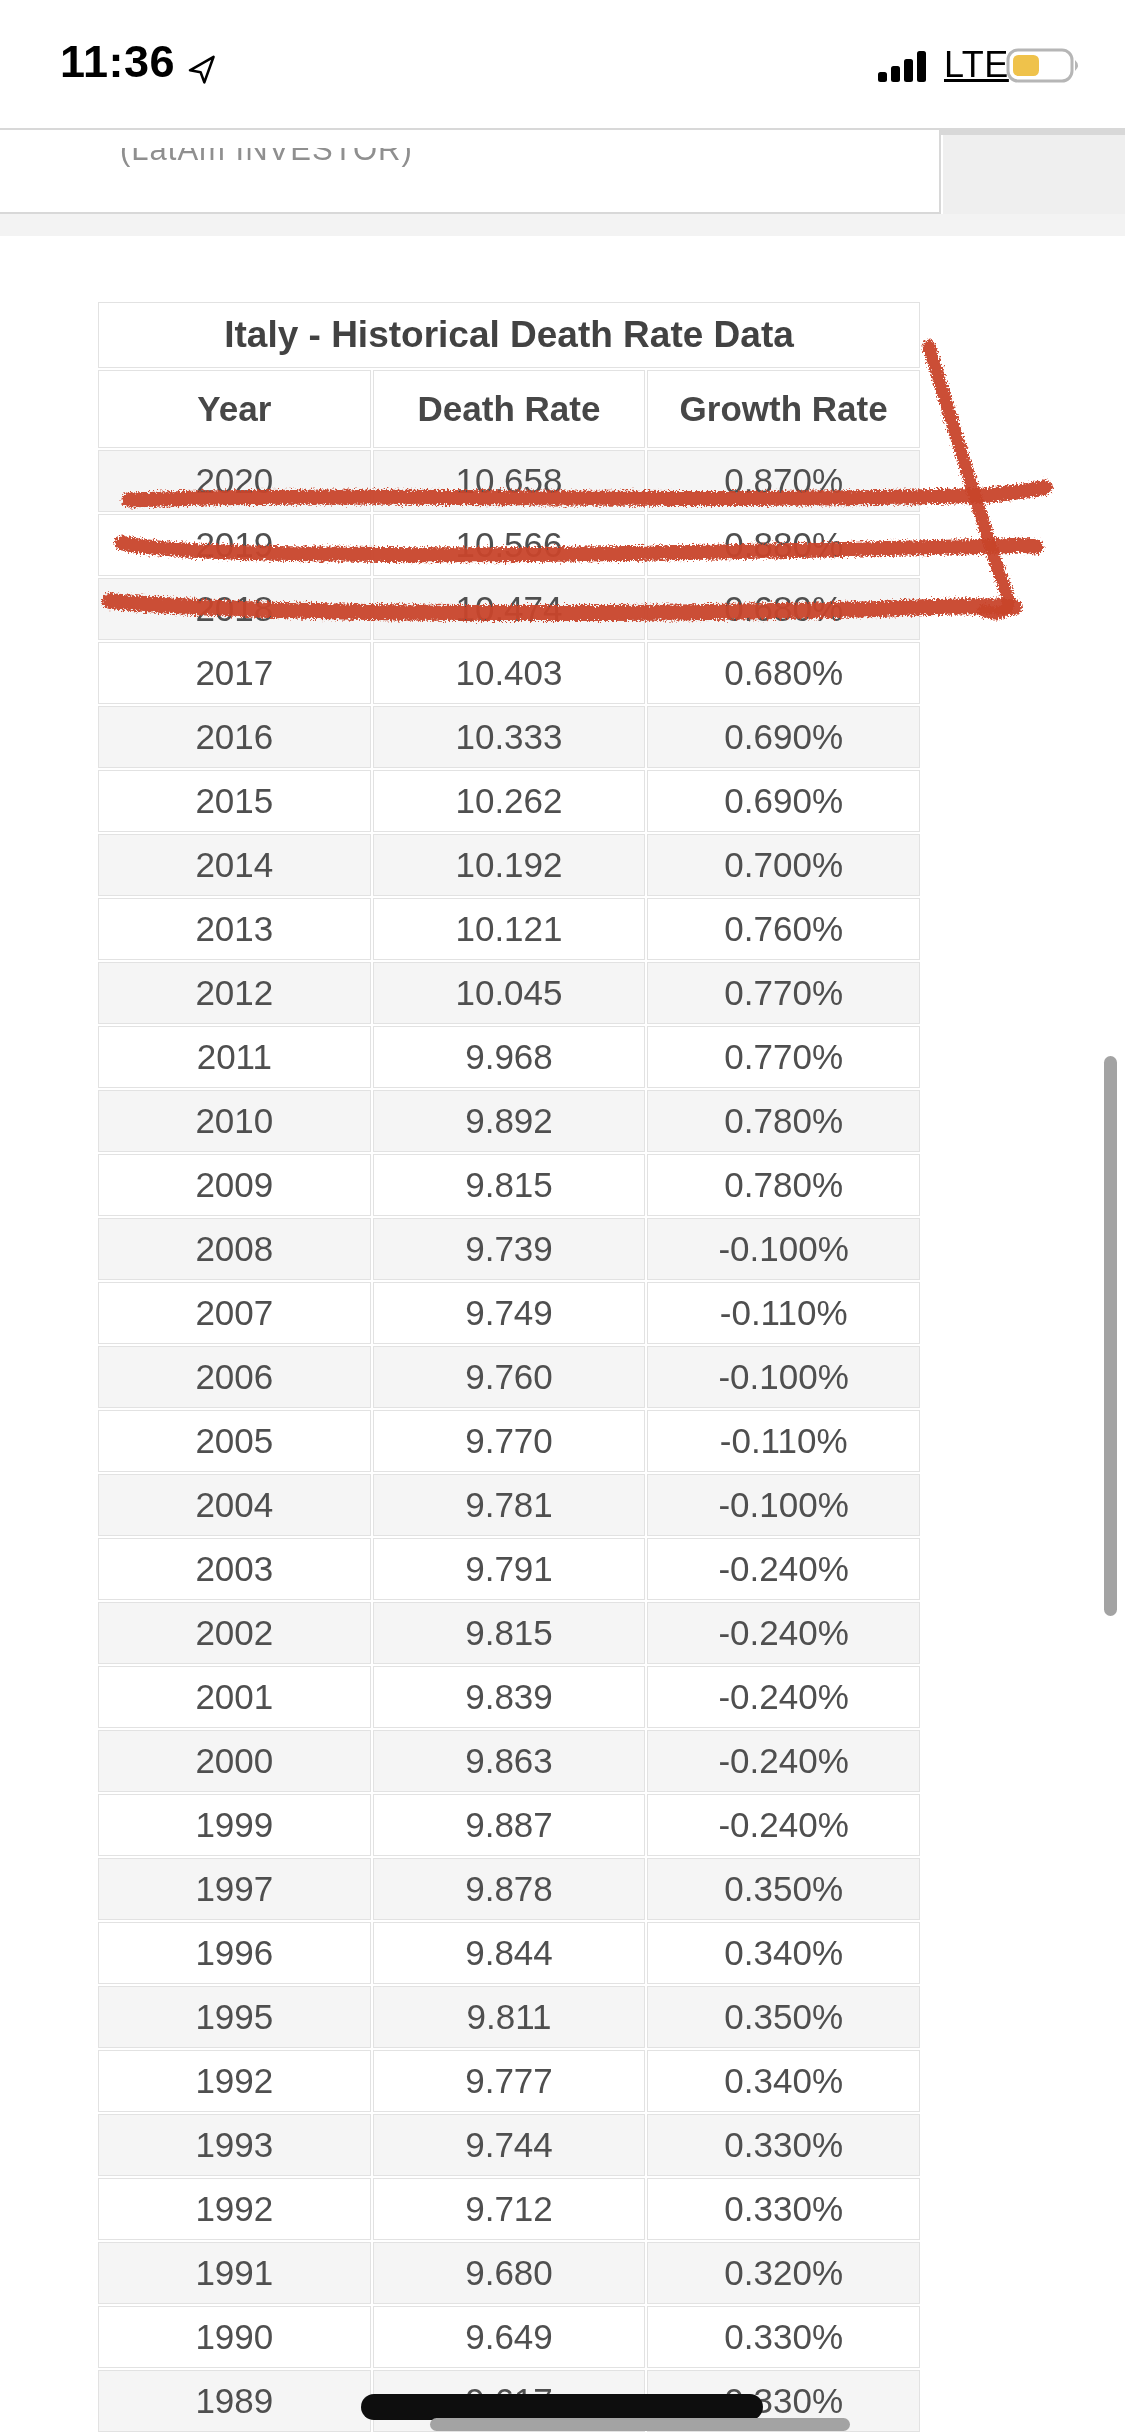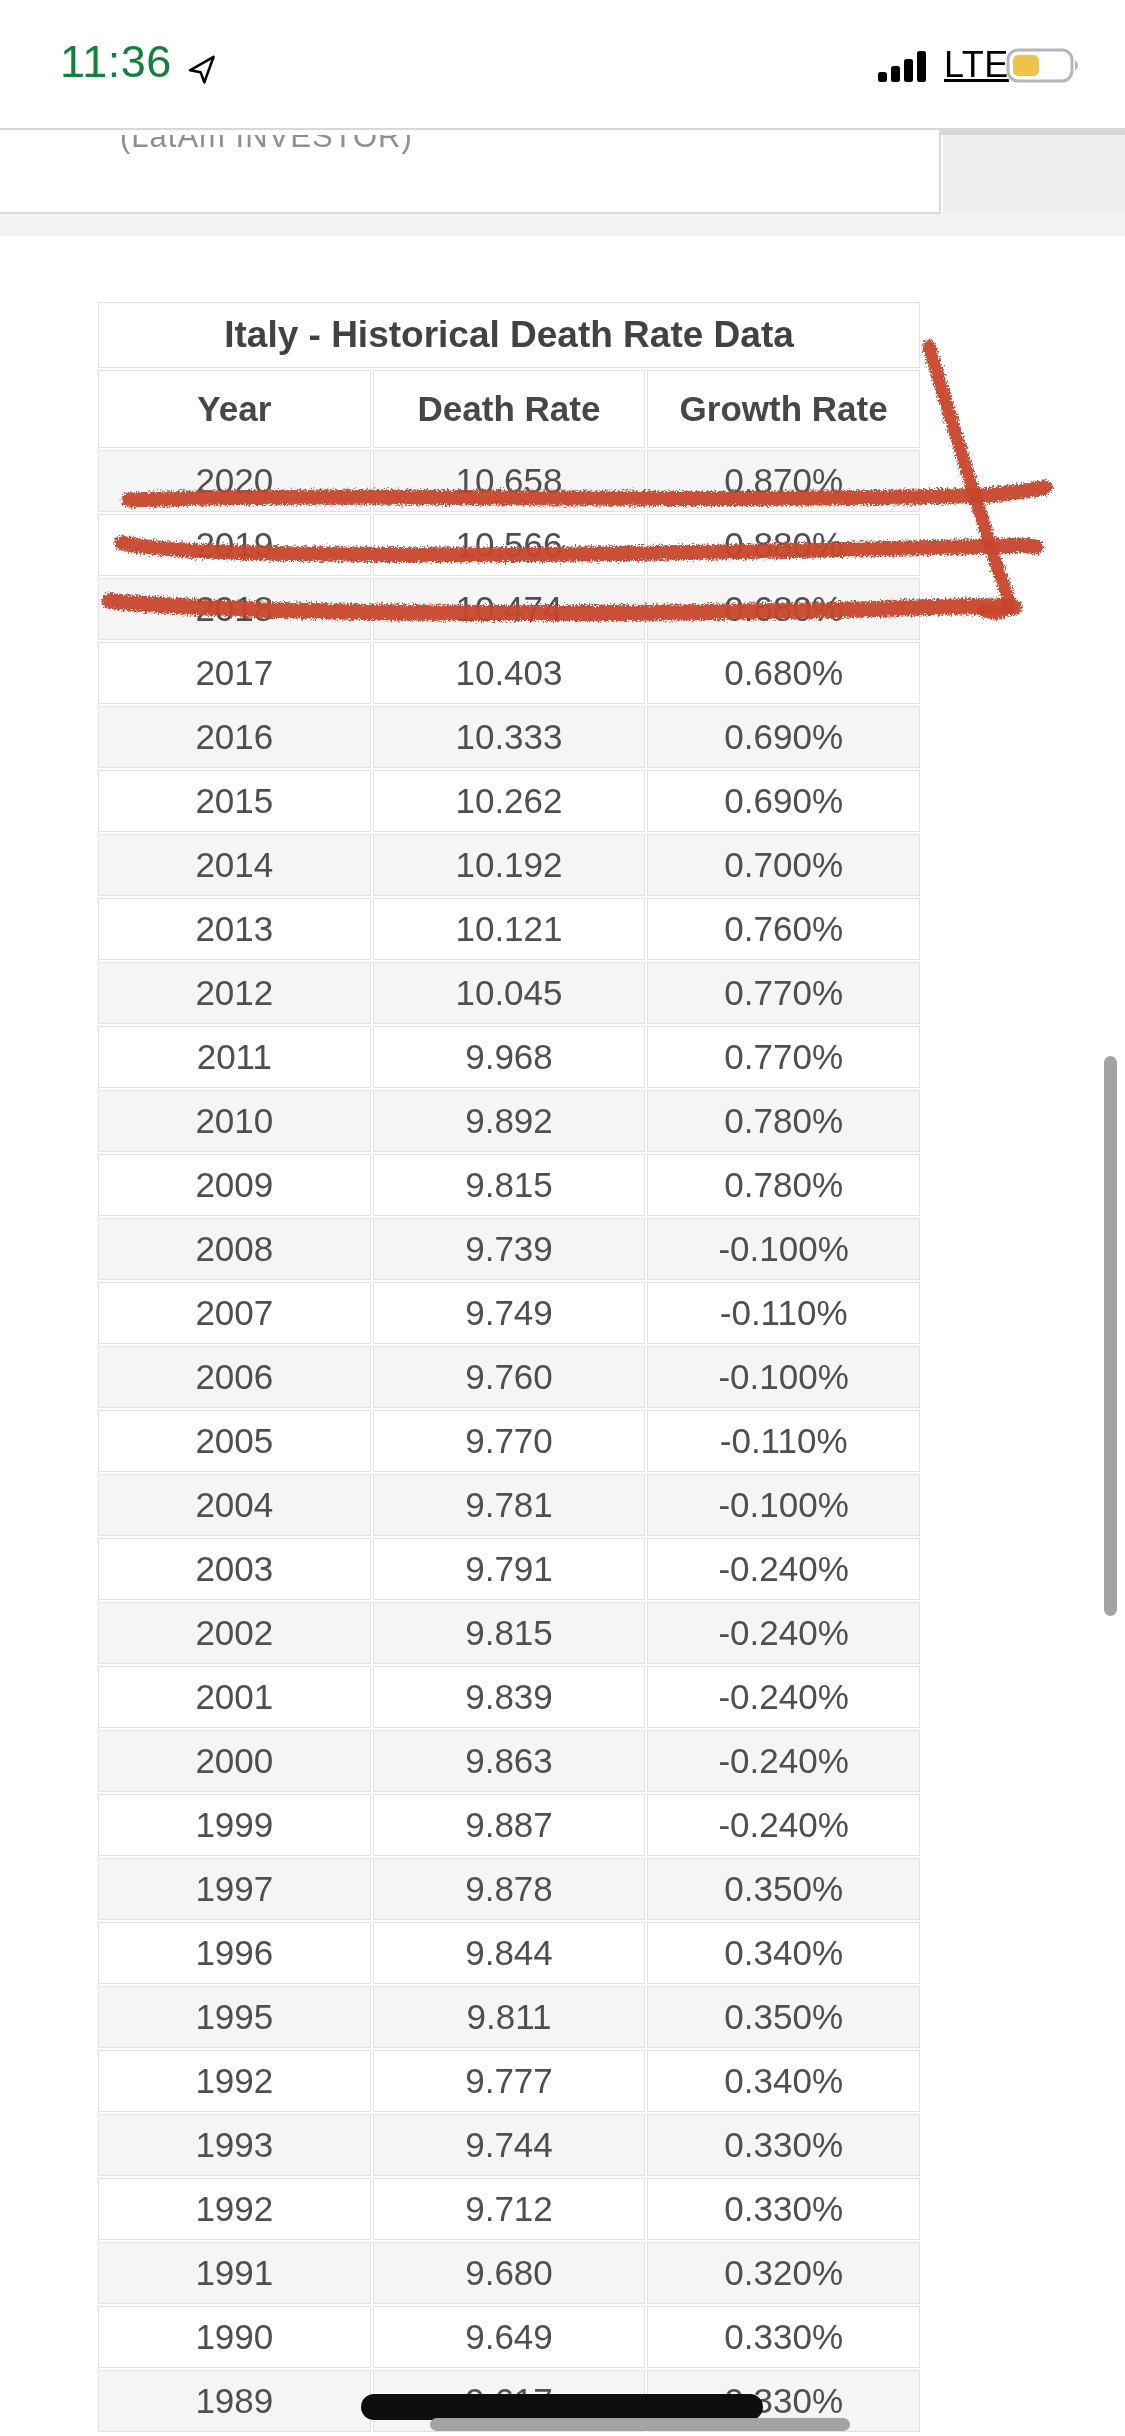--- a/index.html
+++ b/index.html
@@ -6,32 +6,32 @@
   html,body{margin:0;padding:0;}
   body{
     width:1125px;height:2436px;position:relative;overflow:hidden;
     background:#ffffff;
     font-family:"Liberation Sans","DejaVu Sans",sans-serif;
     -webkit-font-smoothing:antialiased;
   }
   
   .status-time{
     position:absolute;left:60px;top:36px;
-    font-size:45px;font-weight:normal;color:#15803d;letter-spacing:0.5px;
+    font-size:45px;font-weight:bold;color:#000000;letter-spacing:0.5px;
   }
   .loc-arrow{position:absolute;left:188px;top:50px;}
   .sig{position:absolute;left:876px;top:48px;}
   .lte{
     position:absolute;left:944px;top:44px;
     font-size:36px;color:#000;letter-spacing:0.5px;text-decoration:underline;
   }
   .batt{position:absolute;left:1006px;top:48px;}
   
   .top-rule{position:absolute;left:0;top:128px;width:1125px;height:7px;background:var(--rule);}
-  .cutoff-text{position:absolute;left:120px;top:135px;height:27px;overflow:hidden;}
+  .cutoff-text{position:absolute;left:120px;top:148px;height:27px;overflow:hidden;}
   .cutoff-text span{display:block;margin-top:-16px;font-size:31px;color:#8f8f8f;letter-spacing:1px;}
   .ad-box{
     position:absolute;left:-3px;top:130px;width:944px;height:84px;
     border-right:2px solid var(--rule);border-bottom:2px solid var(--rule);
     background:#fff;box-sizing:border-box;
   }
   .ad-box-right{position:absolute;left:943px;top:135px;width:182px;height:79px;background:#efefef;}
   .below-strip{position:absolute;left:0;top:214px;width:1125px;height:22px;background:#f3f3f3;}
   
   table.death{

